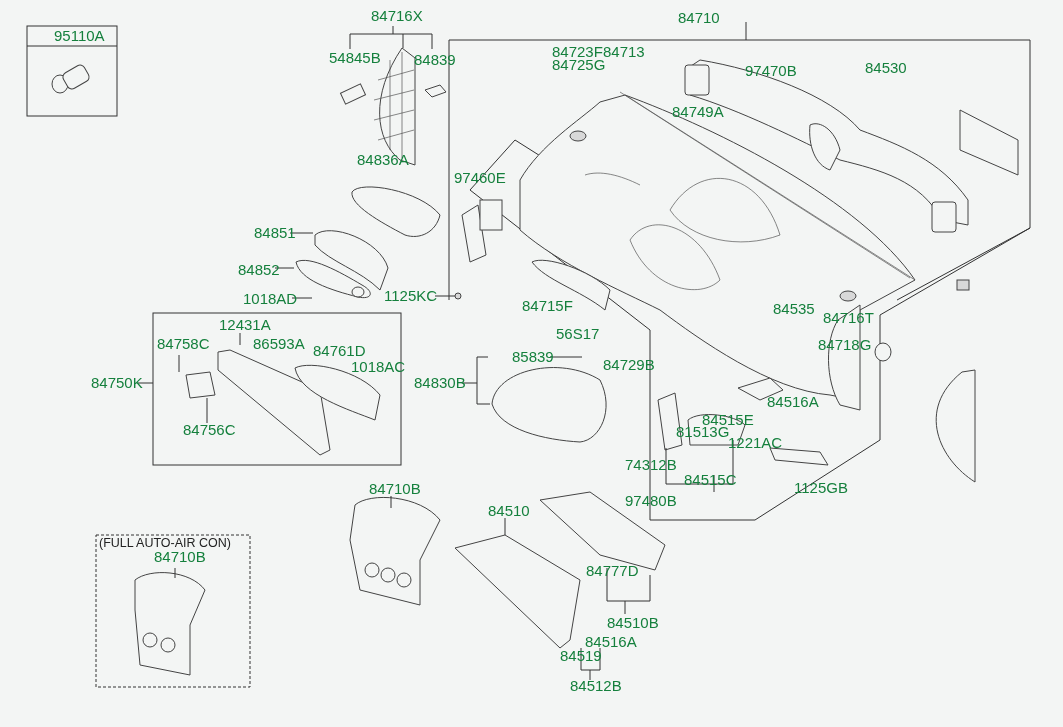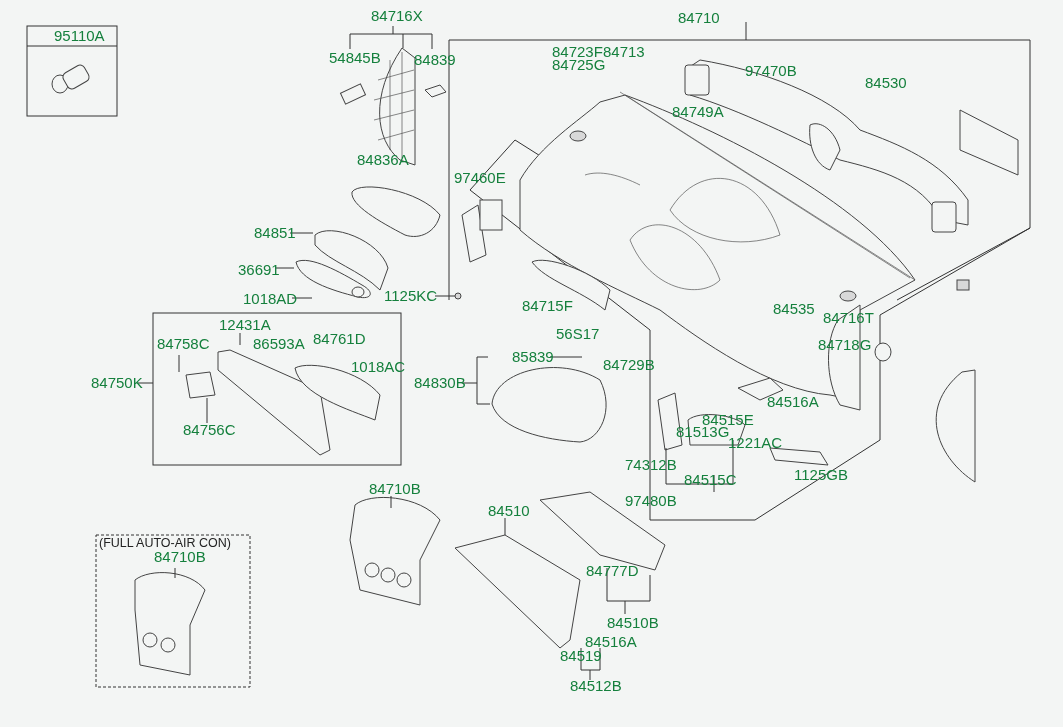--- a/index.html
+++ b/index.html
@@ -131,49 +131,49 @@
   <line class="ln" x1="590" y1="670" x2="590" y2="680"></line>
 </svg>
 
 
 <span class="lbl" style="left:54px;top:29px">95110A</span>
 <span class="lbl" style="left:371px;top:9px">84716X</span>
 <span class="lbl" style="left:329px;top:51px">54845B</span>
 <span class="lbl" style="left:414px;top:53px">84839</span>
 <span class="lbl" style="left:357px;top:153px">84836A</span>
 <span class="lbl" style="left:254px;top:226px">84851</span>
-<span class="lbl" style="left:238px;top:263px">36691</span>
+<span class="lbl" style="left:238px;top:263px">84852</span>
 <span class="lbl" style="left:243px;top:292px">1018AD</span>
 <span class="lbl" style="left:384px;top:289px">1125KC</span>
 <span class="lbl" style="left:678px;top:11px">84710</span>
 <span class="lbl" style="left:552px;top:45px">84723F</span>
 <span class="lbl" style="left:552px;top:58px">84725G</span>
 <span class="lbl" style="left:603px;top:45px">84713</span>
 <span class="lbl" style="left:745px;top:64px">97470B</span>
-<span class="lbl" style="left:865px;top:76px">84530</span>
+<span class="lbl" style="left:865px;top:61px">84530</span>
 <span class="lbl" style="left:672px;top:105px">84749A</span>
 <span class="lbl" style="left:454px;top:171px">97460E</span>
 <span class="lbl" style="left:522px;top:299px">84715F</span>
 <span class="lbl" style="left:556px;top:327px">56S17</span>
 <span class="lbl" style="left:603px;top:358px">84729B</span>
 <span class="lbl" style="left:773px;top:302px">84535</span>
 <span class="lbl" style="left:823px;top:311px">84716T</span>
 <span class="lbl" style="left:818px;top:338px">84718G</span>
 <span class="lbl" style="left:767px;top:395px">84516A</span>
 <span class="lbl" style="left:702px;top:413px">84515E</span>
 <span class="lbl" style="left:676px;top:425px">81513G</span>
 <span class="lbl" style="left:728px;top:436px">1221AC</span>
 <span class="lbl" style="left:684px;top:473px">84515C</span>
-<span class="lbl" style="left:794px;top:468px">1125GB</span>
+<span class="lbl" style="left:794px;top:481px">1125GB</span>
 <span class="lbl" style="left:625px;top:458px">74312B</span>
 <span class="lbl" style="left:625px;top:494px">97480B</span>
 <span class="lbl" style="left:219px;top:318px">12431A</span>
 <span class="lbl" style="left:157px;top:337px">84758C</span>
 <span class="lbl" style="left:253px;top:337px">86593A</span>
-<span class="lbl" style="left:313px;top:332px">84761D</span>
+<span class="lbl" style="left:313px;top:344px">84761D</span>
 <span class="lbl" style="left:351px;top:360px">1018AC</span>
 <span class="lbl" style="left:91px;top:376px">84750K</span>
 <span class="lbl" style="left:183px;top:423px">84756C</span>
 <span class="lbl" style="left:512px;top:350px">85839</span>
 <span class="lbl" style="left:414px;top:376px">84830B</span>
 <span class="lbl" style="left:369px;top:482px">84710B</span>
 <span class="note" style="left:99px;top:536px">(FULL AUTO-AIR CON)</span>
 <span class="lbl" style="left:154px;top:550px">84710B</span>
 <span class="lbl" style="left:488px;top:504px">84510</span>
 <span class="lbl" style="left:586px;top:564px">84777D</span>

